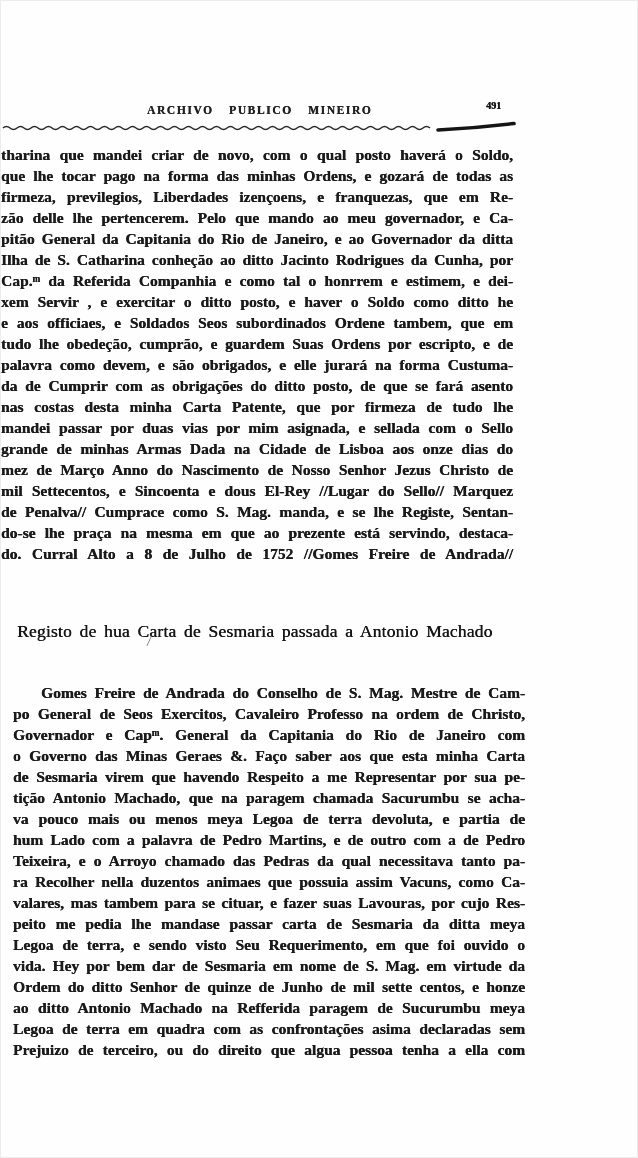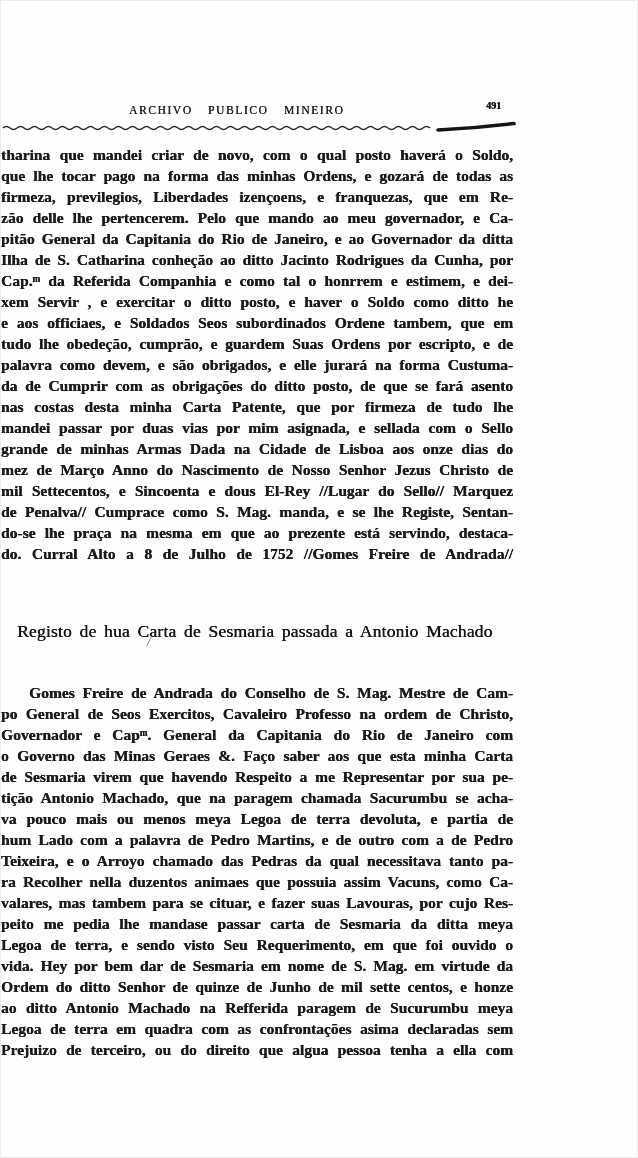--- a/index.html
+++ b/index.html
@@ -9,36 +9,36 @@
     background:#fefefe;
     box-sizing:border-box;
     border:1px solid #ececec;
     overflow:hidden;
     font-family:"Liberation Serif","DejaVu Serif",serif;
     color:#1c1c1c;
   }
   
   .running-header{position:absolute;top:0;left:0;width:100%;height:140px;}
   .journal-title{
-    position:absolute;left:128px;top:103px;
-    font-size:11.5px;font-weight:400;letter-spacing:1.6px;word-spacing:11px;
+    position:absolute;left:146px;top:103px;
+    font-size:11.5px;font-weight:700;letter-spacing:1.6px;word-spacing:11px;
     color:#222;
     text-shadow:0.3px 0 0 currentColor;
     white-space:nowrap;
   }
   .page-number{
     position:absolute;left:485px;top:99px;
     font-size:10px;font-weight:700;color:#161616;
     text-shadow:0.4px 0 0 currentColor;
   }
   .header-rule{position:absolute;left:0;top:118px;}
   
   .textblock{position:absolute;left:0;width:512px;font-weight:bold;}
   .para1{top:143px;}
-  .para2{top:681px;}
+  .para2{top:681px;padding-left:12px;}
   .tline{
     font-size:15.5px;line-height:21px;height:21px;
     text-align:justify;text-align-last:justify;text-justify:inter-word;
     white-space:normal;
     text-shadow:0.35px 0 0 currentColor;
     color:#1b1b1b;
   }
   .para2 .tline:first-child{text-indent:28px;}
   .section-heading{
     position:absolute;left:0;top:604px;width:520px;margin:16px;

